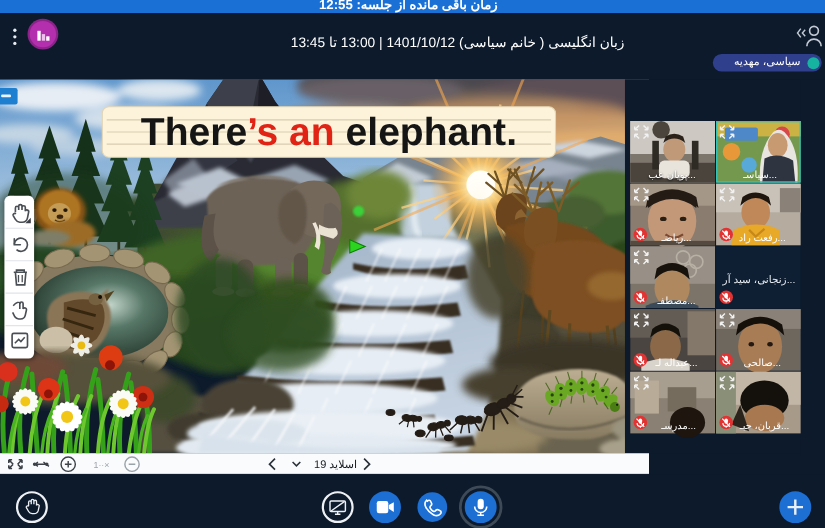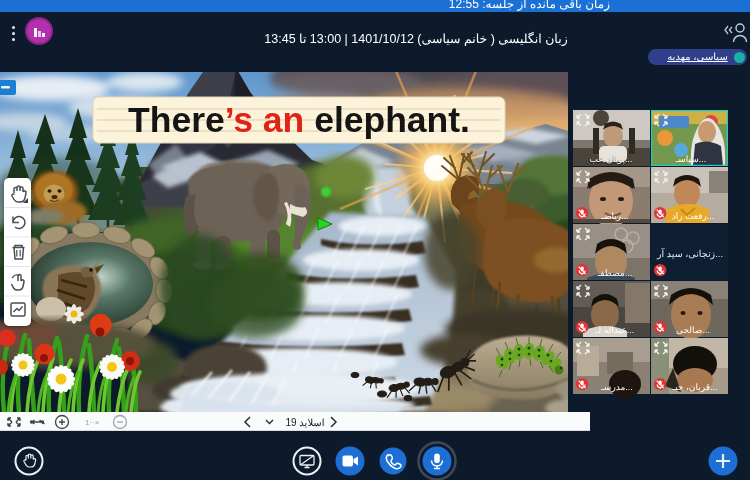--- a/index.html
+++ b/index.html
@@ -1,33 +1,33 @@
 <!DOCTYPE html>
 <html lang="fa"><head>
 <meta charset="utf-8">
 <style>
   * { margin:0; padding:0; box-sizing:border-box; }
   html,body { width:750px; height:480px; overflow:hidden; background:#0c1a2c;
     font-family:"Liberation Sans", sans-serif; }
   .topstrip { position:absolute; left:0; top:0; width:750px; height:12px;
-    background:#1b70d5; color:#fff; font-size:12px; font-weight:normal;
-    text-align:right; line-height:14px; overflow:hidden; direction:rtl; }
+    background:#1b70d5; color:#fff; font-size:12px; font-weight:bold;
+    text-align:left; line-height:14px; overflow:hidden; direction:rtl; }
   .header { position:absolute; left:0; top:12px; width:750px; height:60px;
     background:#0c1a2c; }
   .kebab { position:absolute; left:9px; top:14px; width:8px; height:18px; }
   .kebab i { display:block; width:3px; height:3px; border-radius:50%;
     background:#e8edf2; margin:0 auto 3px; }
   .logo { position:absolute; left:27px; top:7px; width:24px; height:24px;
     border-radius:50%; background:#b32fae; box-shadow:0 0 0 2px #8b2489; }
   .title { position:absolute; left:0px; top:19px; width:832px; text-align:center;
     color:#fff; font-size:12.5px; direction:rtl; }
   .personicon { position:absolute; left:723px; top:10px; color:#c6cdd6; }
   .chip { position:absolute; left:648px; top:37px; width:99px; height:16px;
     border-radius:8px; background:#303f8c; color:#fff; font-size:10px;
-    direction:rtl; text-align:center; line-height:16px;text-decoration:underline; }
+    direction:rtl; text-align:center; line-height:16px; }
   .chip .dot { position:absolute; right:2px; top:2.5px; width:11px; height:11px;
     border-radius:50%; background:#17b3a1; }
   .board { position:absolute; left:0; top:72px; width:590px; height:340px;
     overflow:hidden; }
   .boardbar { position:absolute; left:0; top:412px; width:590px; height:19px;
     background:#fafbfd; border-bottom:1px solid #d8dde3; }
   .panel { position:absolute; left:568px; top:72px; width:160px; height:340px; }
   .bottombar { position:absolute; left:0; top:431px; width:750px; height:49px;
     background:#0c1a2c; }
 </style>

